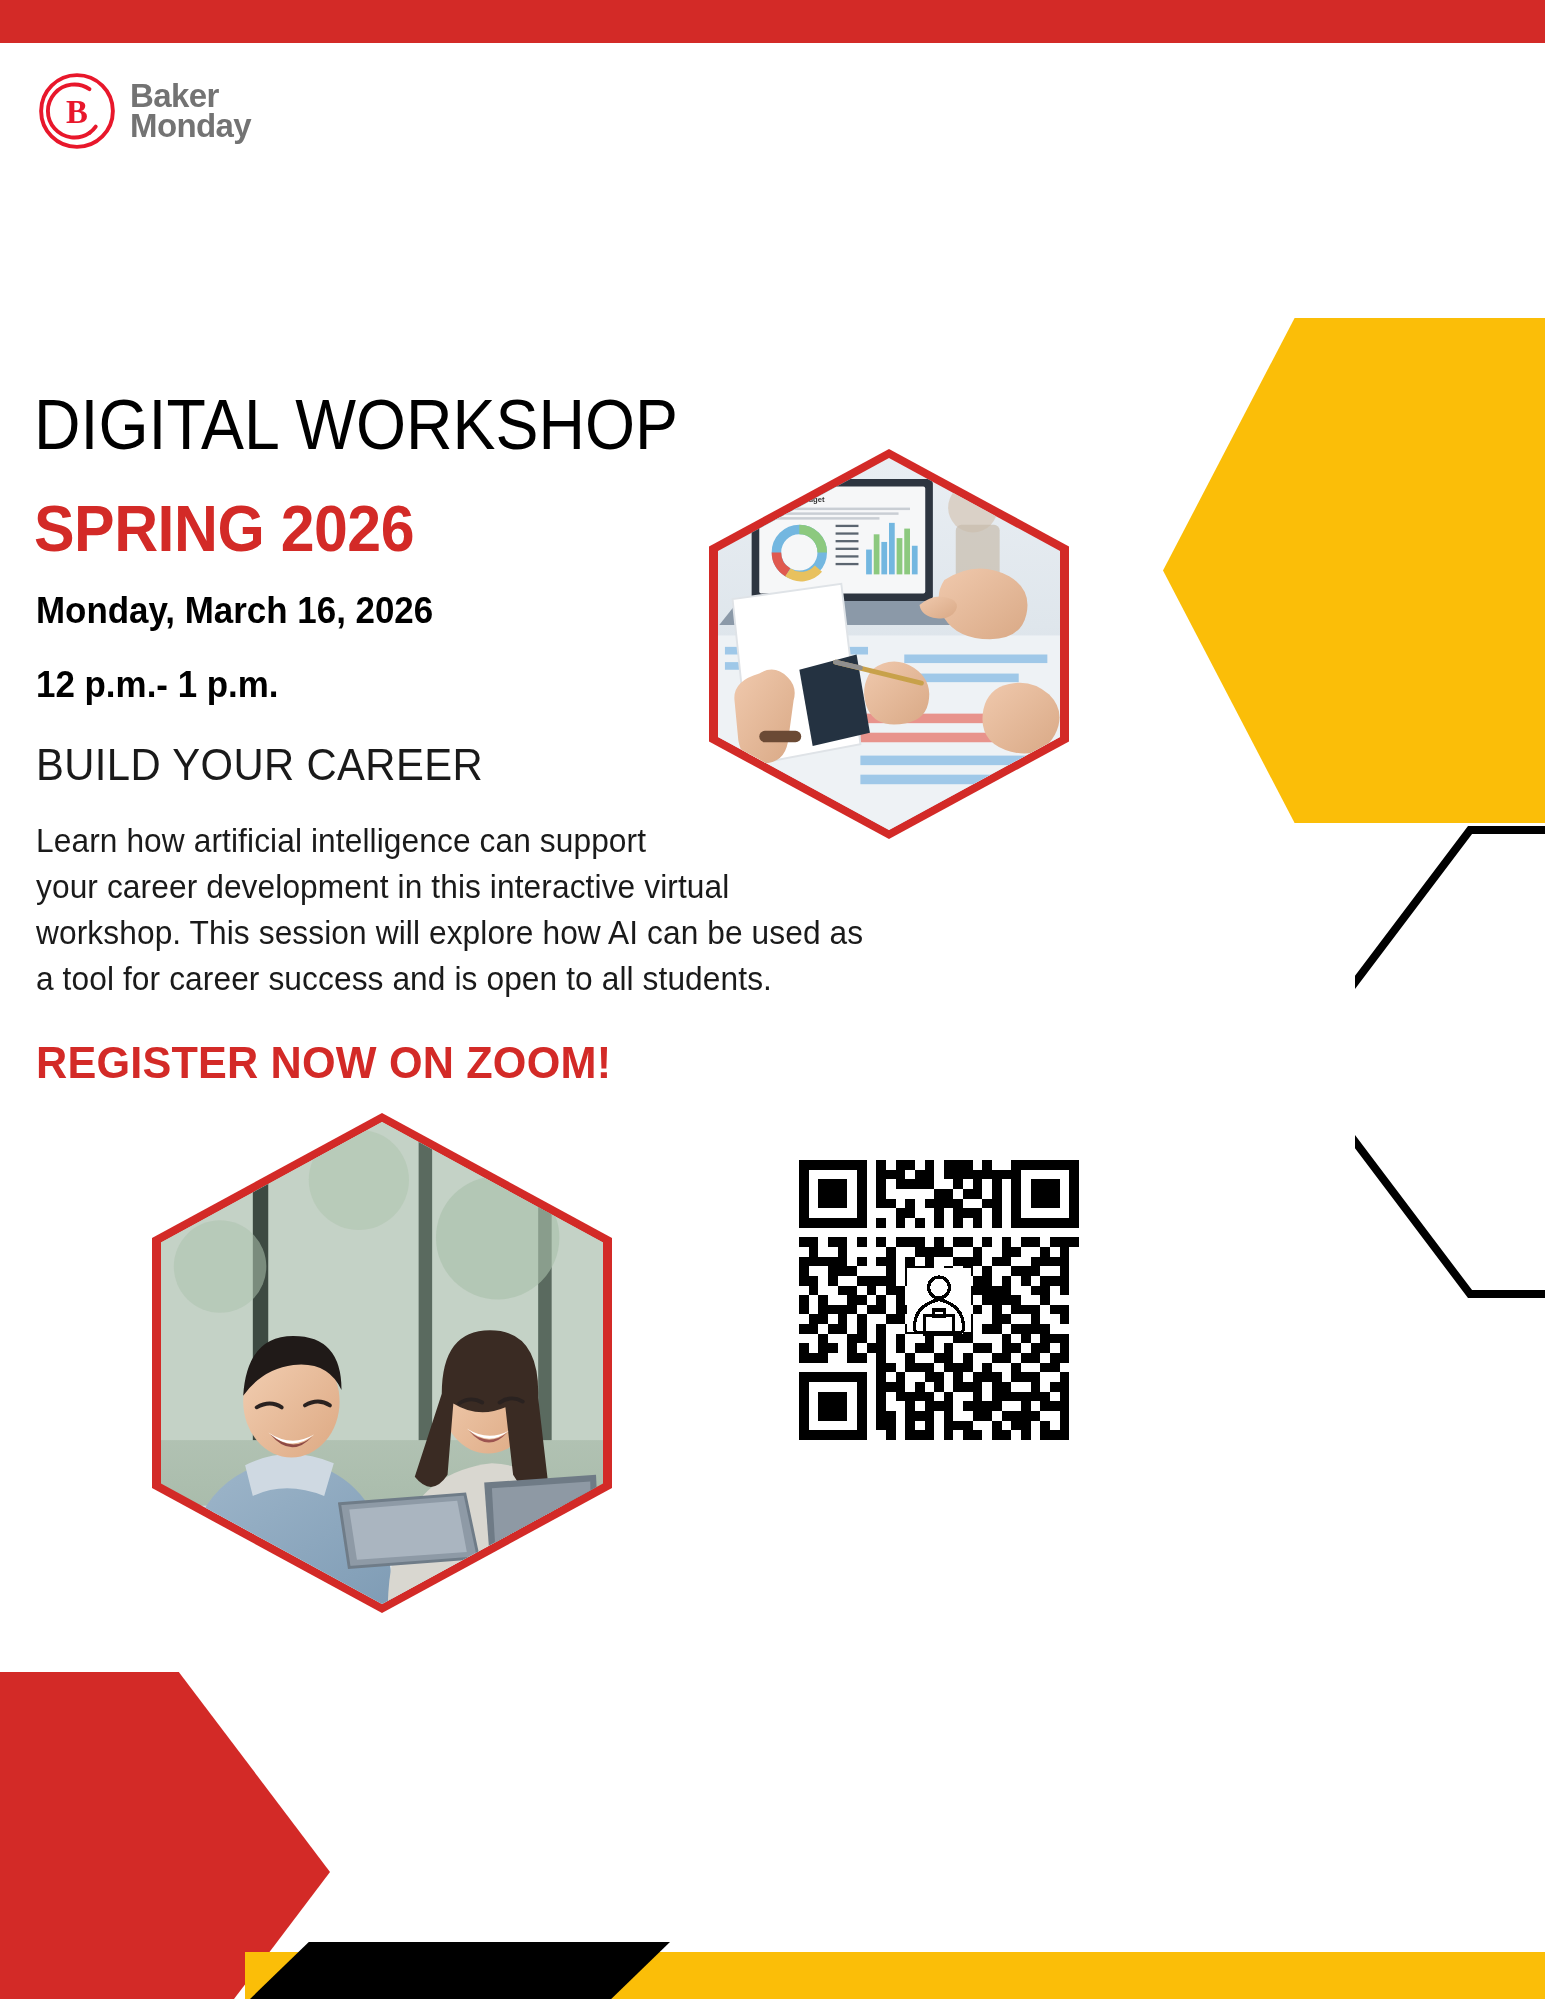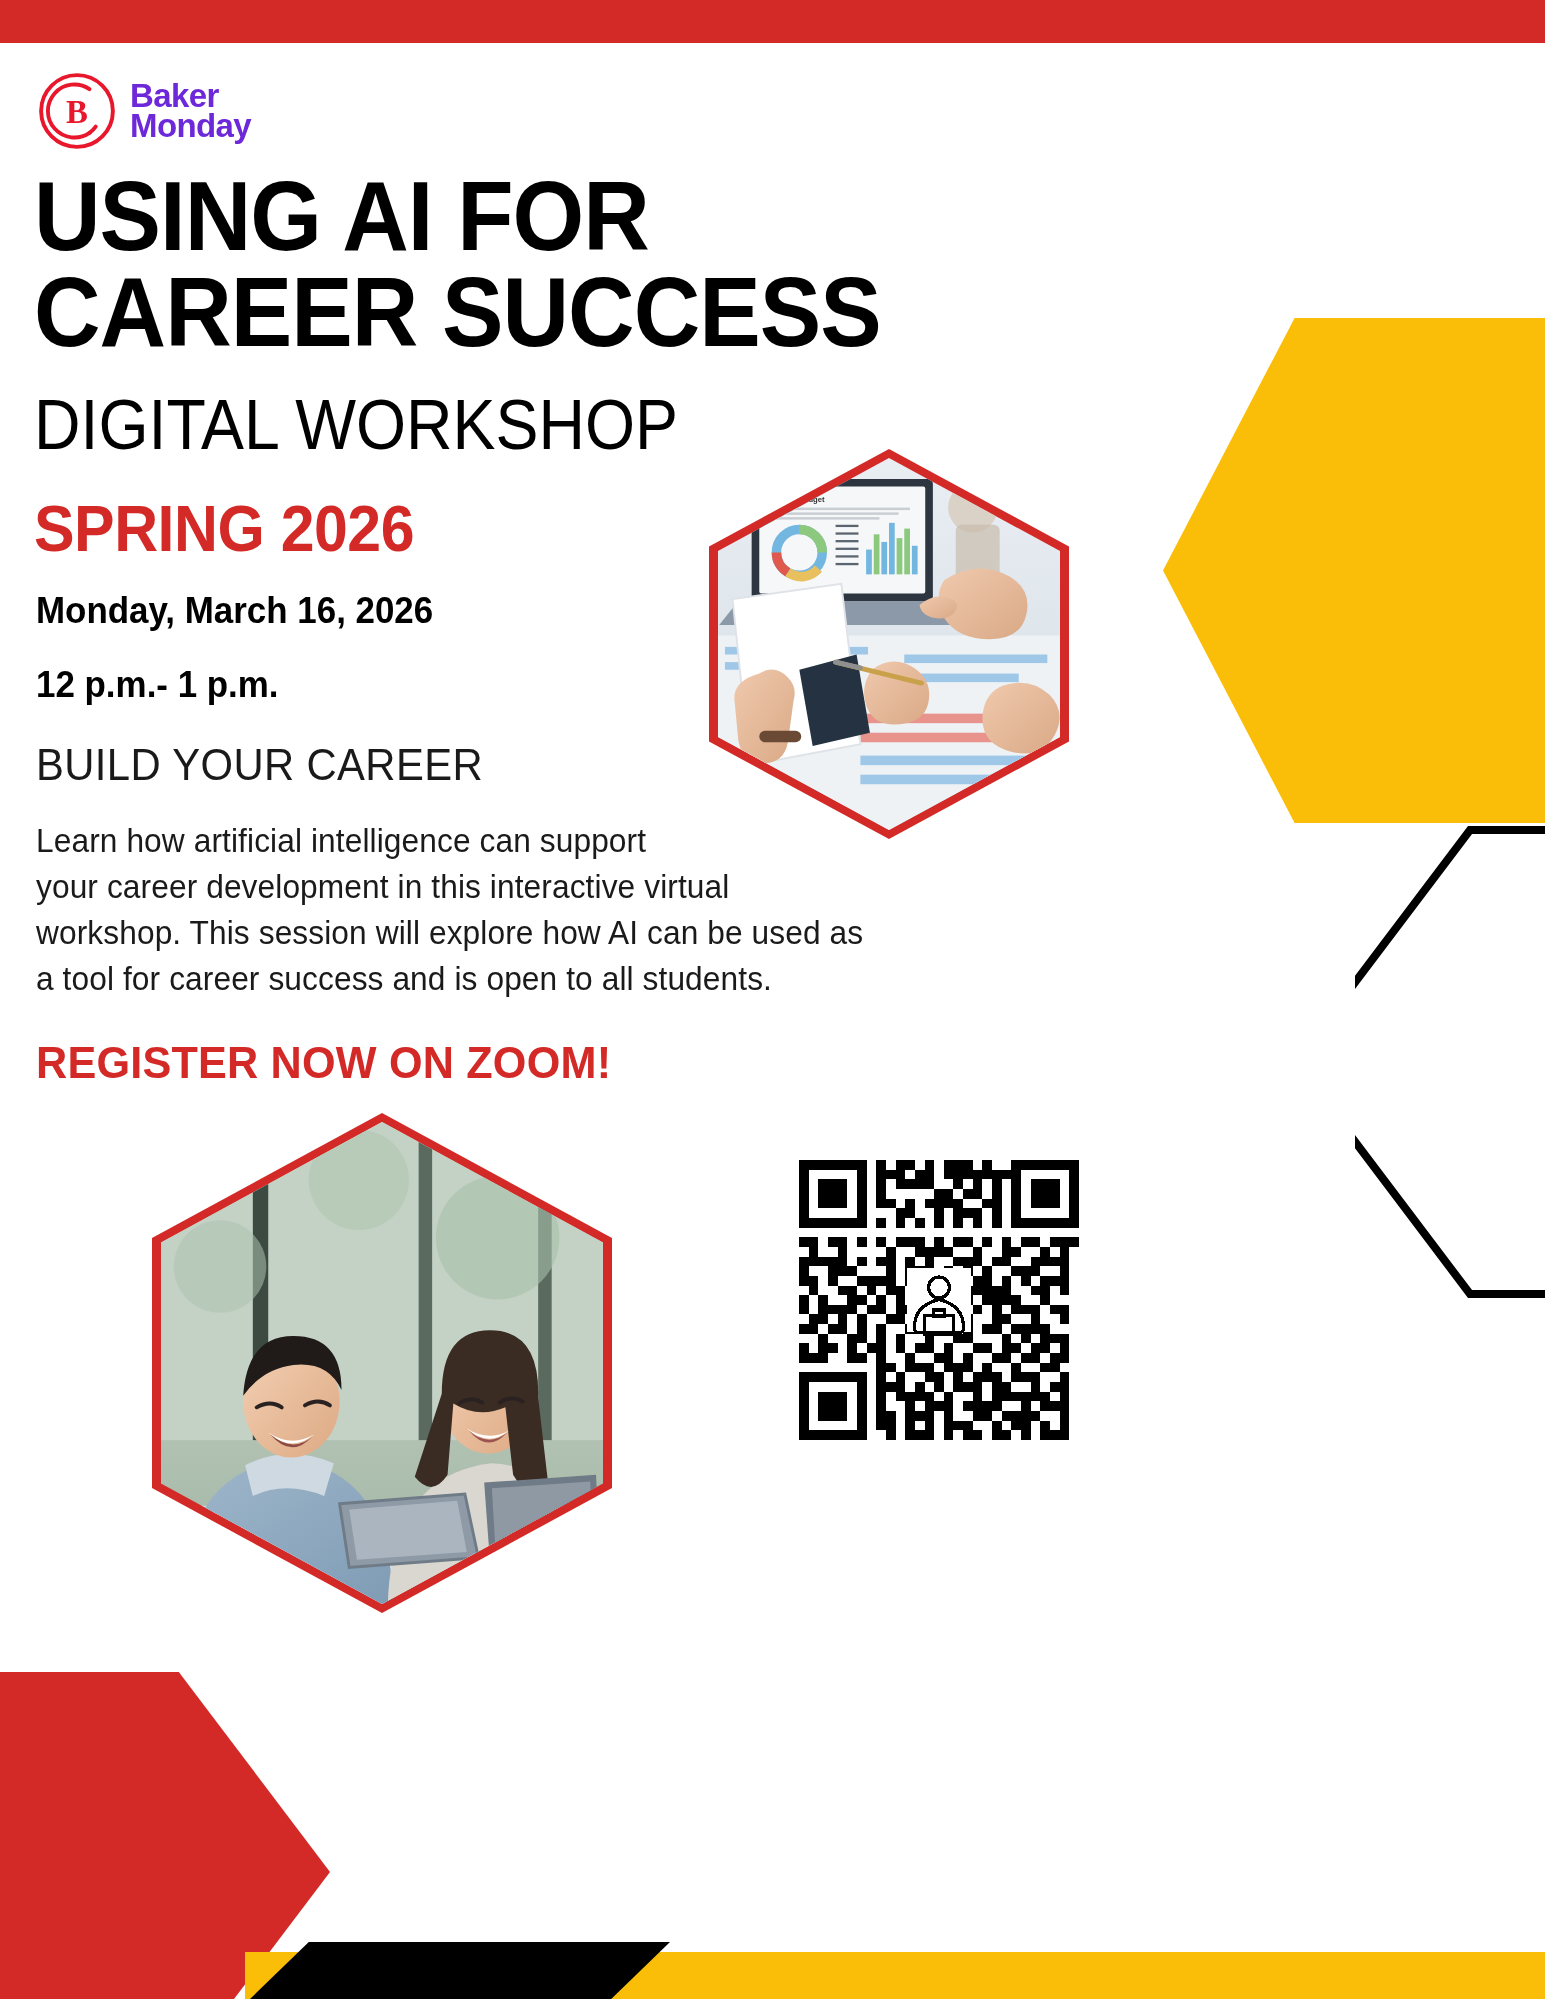--- a/index.html
+++ b/index.html
@@ -66,21 +66,21 @@
   
   .logo {
     position: absolute;
     left: 38px; top: 72px;
     display: flex;
     align-items: center;
     gap: 14px;
   }
   .logo-mark { width: 78px; height: 78px; display:block; }
   .logo-word {
-    color: #6d28d9;
+    color: #737373;
     font-size: 33px;
     font-weight: 800;
     line-height: 0.92;
     letter-spacing: -0.6px;
   }
 
   
   .headline {
     position: absolute;
     left: 34px; top: 168px;
@@ -238,24 +238,20 @@
       <path d="M 66 22 A 34 34 0 1 0 66 78" fill="none" stroke="#E8172B" stroke-width="5" stroke-linecap="round"></path>
       <path d="M 66 78 A 34 34 0 0 0 74 70" fill="none" stroke="#E8172B" stroke-width="5" stroke-linecap="round"></path>
       <text x="50" y="66" text-anchor="middle" font-family="Liberation Serif, serif" font-size="42" font-weight="700" fill="#E8172B">B</text>
     </svg>
     <div class="logo-word">
       <div>Baker</div>
       <div>Monday</div>
     </div>
   </div>
 
-  <div class="headline">
-    <h1>USING AI FOR</h1>
-    <h1>CAREER SUCCESS</h1>
-  </div>
 
   <div class="subhead">DIGITAL WORKSHOP</div>
   <div class="term">SPRING 2026</div>
 
   <div class="date-line">Monday, March 16, 2026</div>
   <div class="time-line">12 p.m.- 1 p.m.</div>
 
   <div class="section-title">BUILD YOUR CAREER</div>
 
   <div class="body-copy">

